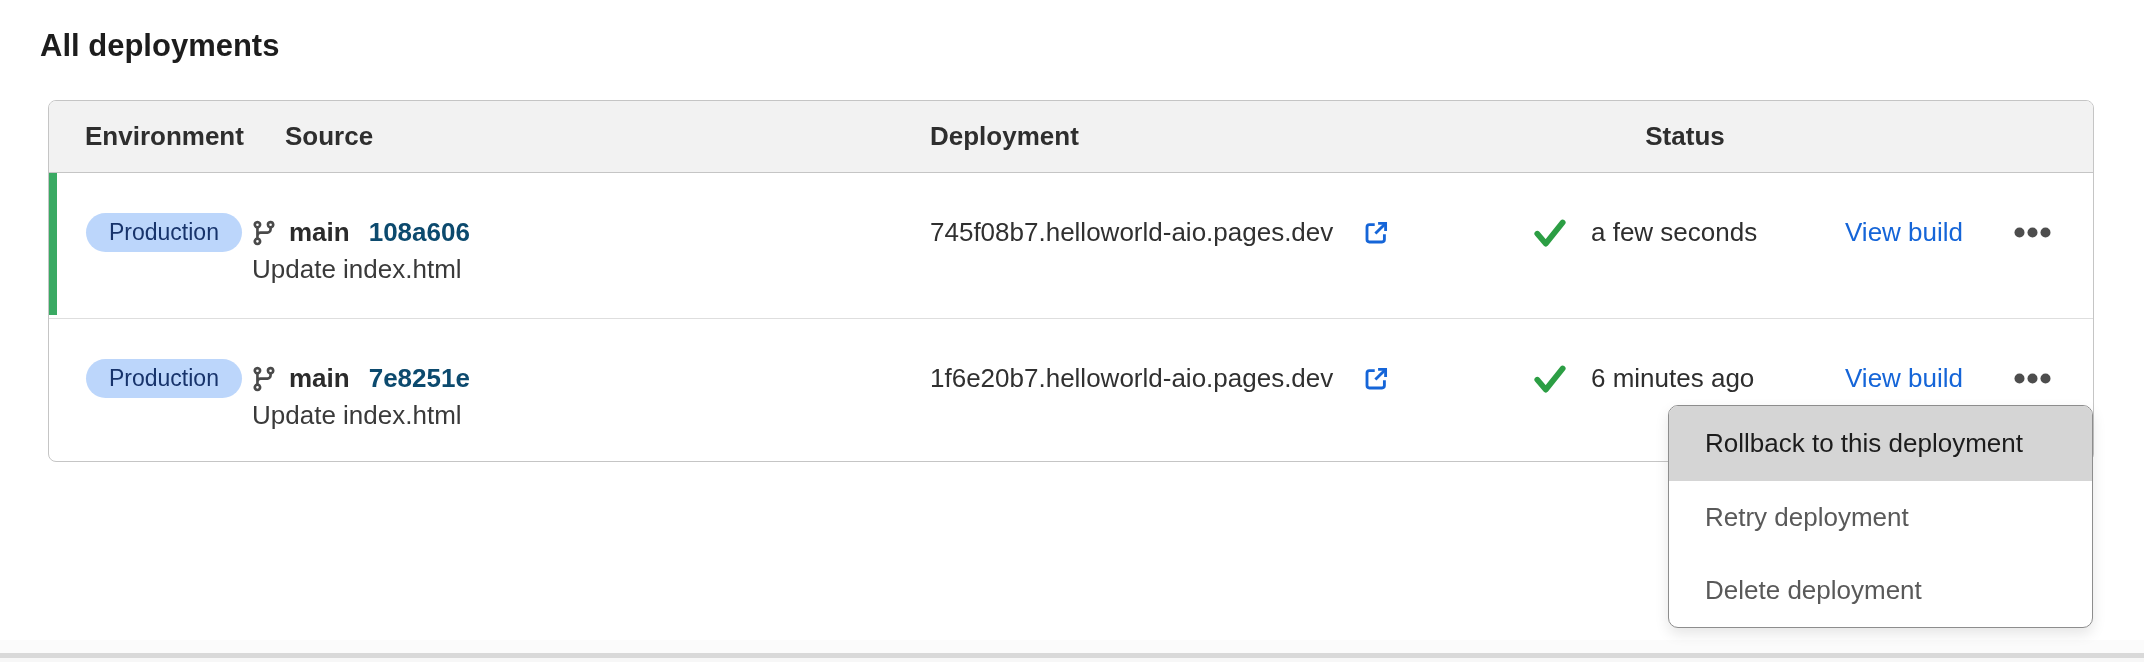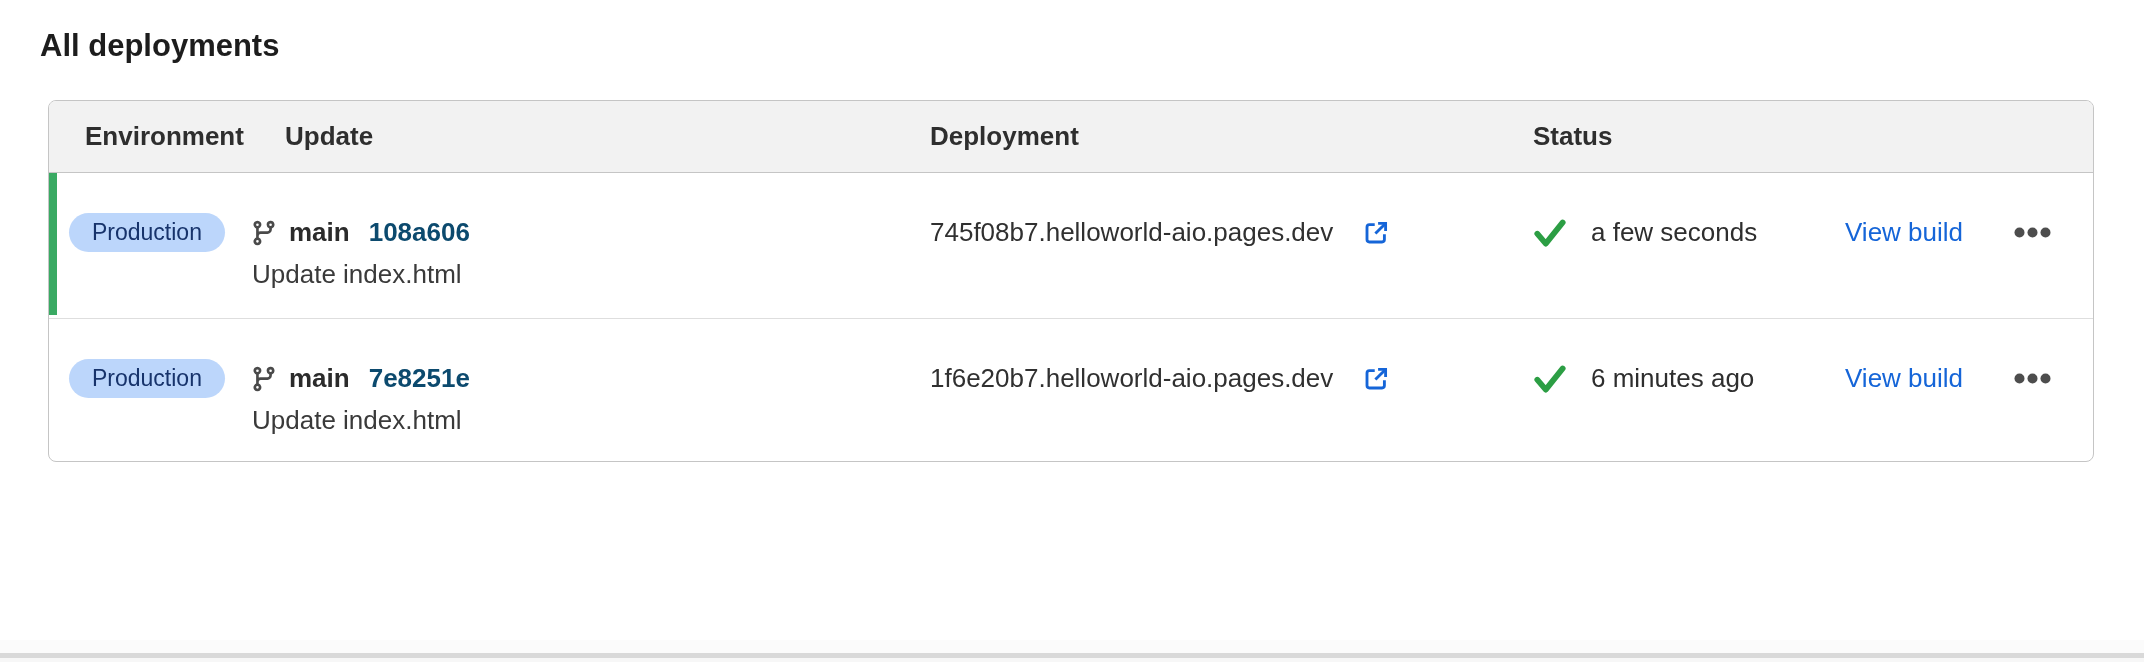--- a/index.html
+++ b/index.html
@@ -43,38 +43,38 @@
     background: #f2f2f2;
     border-bottom: 1px solid #c5c5c5;
     border-radius: 7px 7px 0 0;
     font-size: 26px;
     font-weight: 600;
     color: #2e2e2e;
   }
   .th-env    { padding-left: 36px; }
   .th-source { padding-left: 36px; }
   .th-deploy { padding-left: 1px; }
-  .th-status { padding-left: 4px; }
+  .th-status { padding-left: 4px; text-align: center; }
   .trow {
     position: relative;
     display: grid;
     grid-template-columns: 200px 680px 600px 308px 150px 1fr;
     align-items: start;
   }
   .trow.row-1 { height: 146px; border-bottom: 1px solid #dedede; }
   .trow.row-2 { height: 142px; }
   .trow.current::before {
     content: "";
     position: absolute;
     left: 0; top: 0; bottom: 3px;
     width: 8px;
     background: #3aaa63;
   }
   .cell { padding-top: 40px; }
-  .cell-env { padding-left: 20px; }
+  .cell-env { padding-left: 37px; }
   .badge {
     display: inline-flex;
     align-items: center;
     height: 39px;
     padding: 0 23px;
     border-radius: 20px;
     background: #bcd6fb;
     color: #17336b;
     font-size: 23px;
     white-space: nowrap;
@@ -95,21 +95,20 @@
   }
   .commit-link {
     margin-left: 19px;
     font-size: 26px;
     color: #0c4a6e;
     text-decoration: none;
     cursor: pointer;
     font-weight: bold;
   }
   .commit-msg {
-    margin-top: 5px;
     margin-left: 2px;
     font-size: 26px;
     line-height: 34px;
     color: #3a3a3a;
   }
   .cell-deploy { padding-left: 1px; }
   .deploy-line {
     display: flex;
     align-items: center;
     height: 39px;
@@ -201,21 +200,21 @@
 <body>
 
 <div class="page">
 
   <div class="page-title">All deployments</div>
 
   <div class="deploy-table">
 
     <div class="thead">
       <div class="th-env">Environment</div>
-      <div class="th-source">Update</div>
+      <div class="th-source">Source</div>
       <div class="th-deploy">Deployment</div>
       <div class="th-status">Status</div>
       <div></div>
       <div></div>
     </div>
 
     <div class="trow row-1 current">
       <div class="cell cell-env">
         <span class="badge">Production</span>
       </div>
@@ -302,18 +301,23 @@
             <circle cx="5.5" cy="5.5" r="5" fill="#4d4d4d"></circle>
             <circle cx="18.5" cy="5.5" r="5" fill="#4d4d4d"></circle>
             <circle cx="31.5" cy="5.5" r="5" fill="#4d4d4d"></circle>
           </svg>
         </button>
       </div>
     </div>
 
   </div>
 
+  <div class="dropdown">
+    <div class="dropdown-item highlighted">Rollback to this deployment</div>
+    <div class="dropdown-item">Retry deployment</div>
+    <div class="dropdown-item">Delete deployment</div>
+  </div>
 
   <div class="bottom-band"></div>
   <div class="bottom-divider"></div>
   <div class="bottom-under"></div>
 
 </div>
 
 </body></html>

